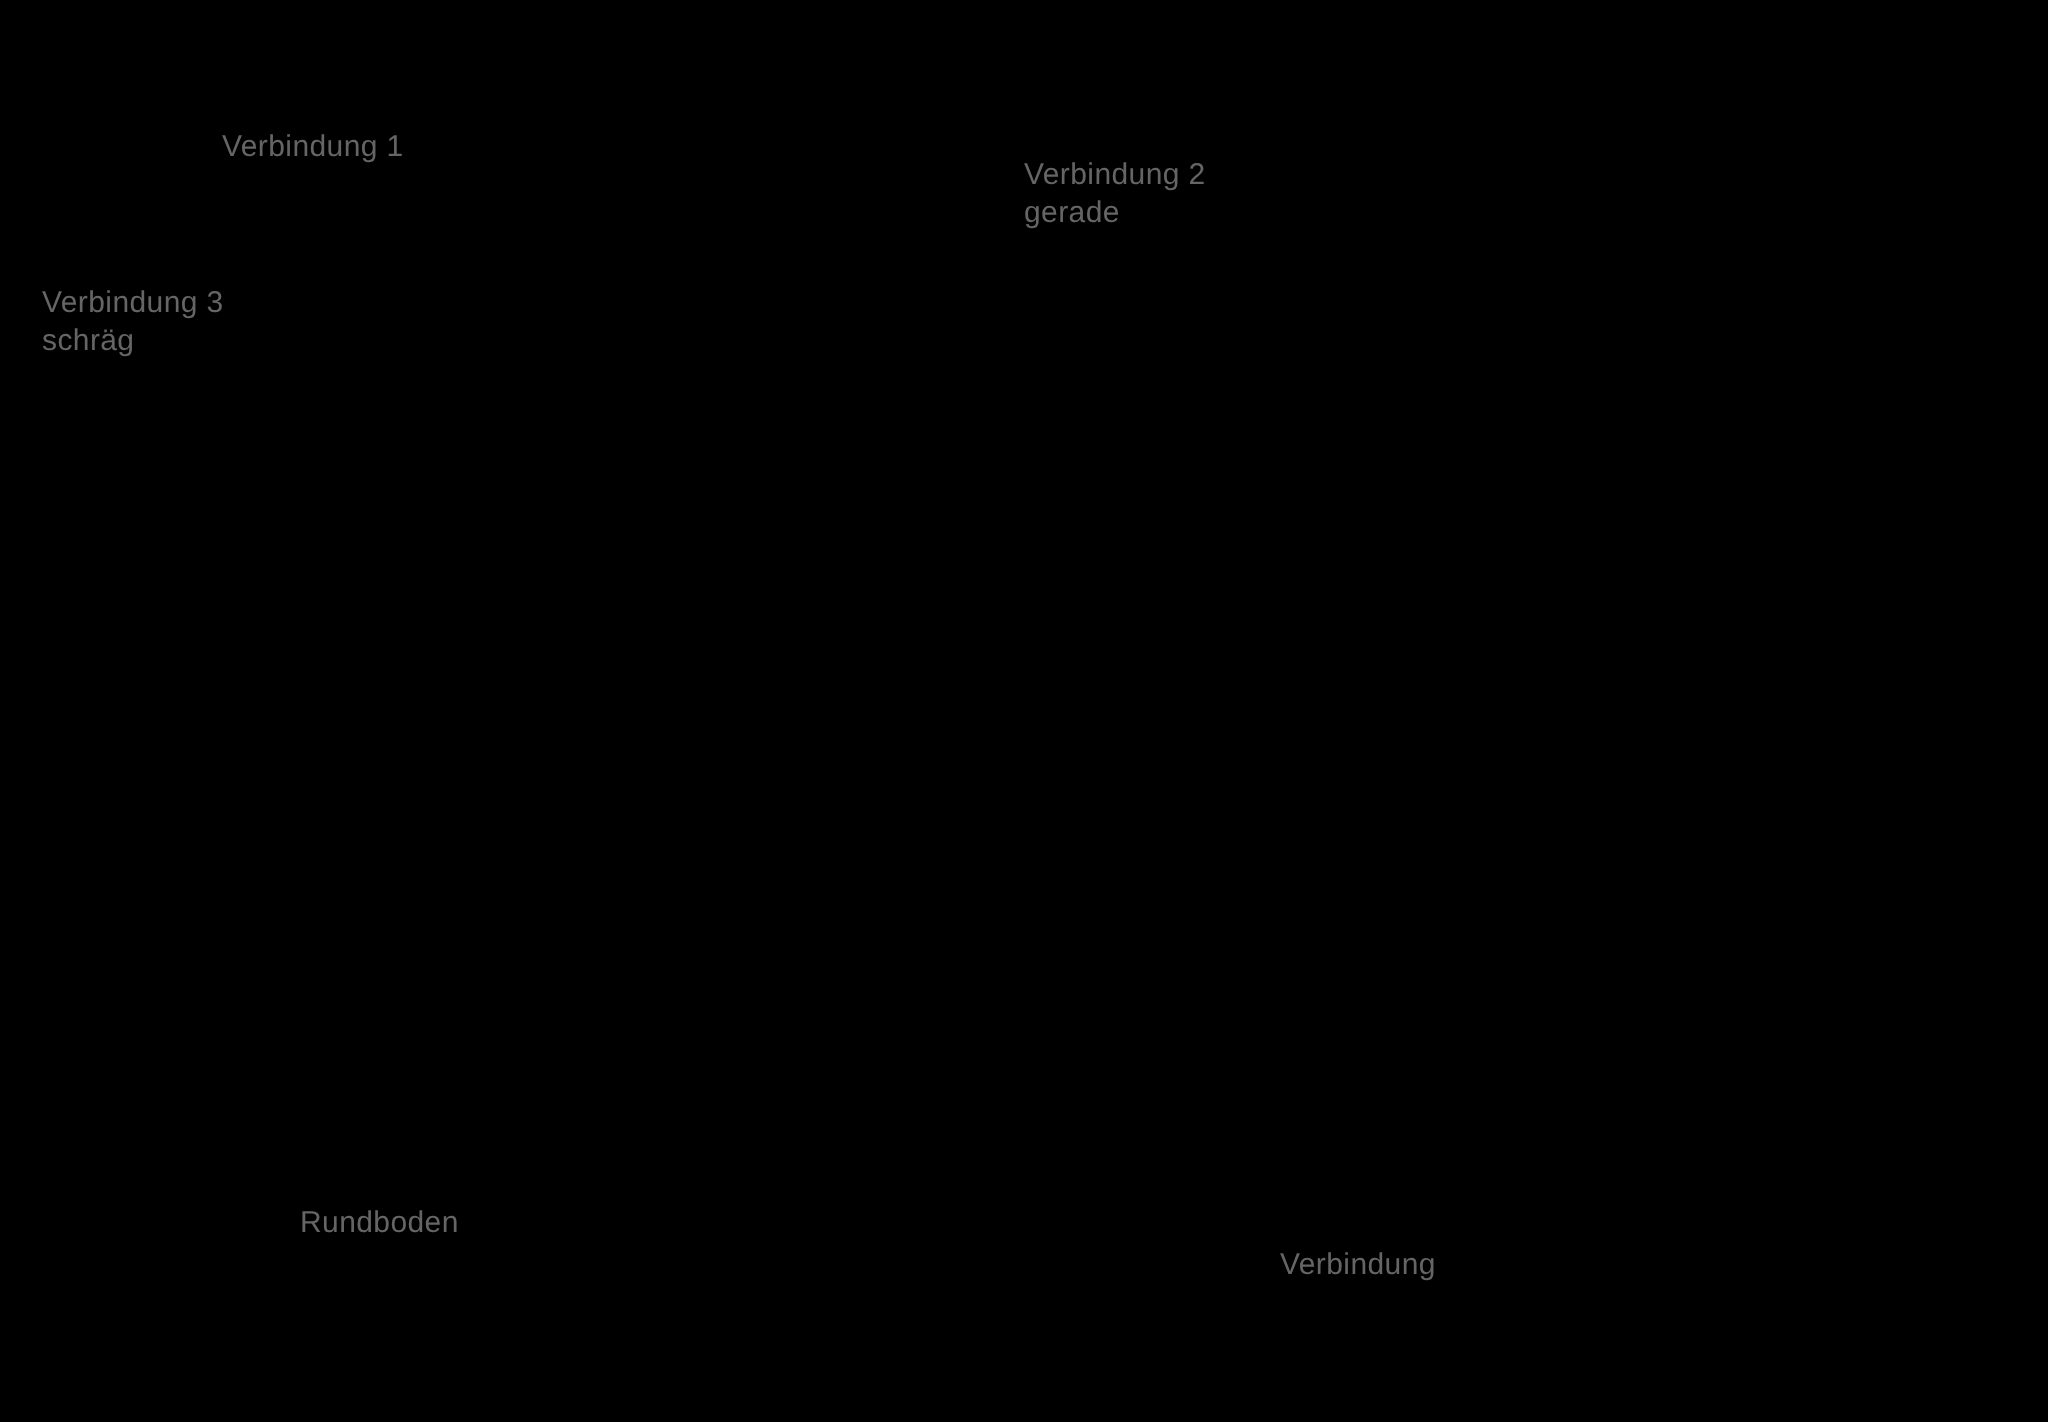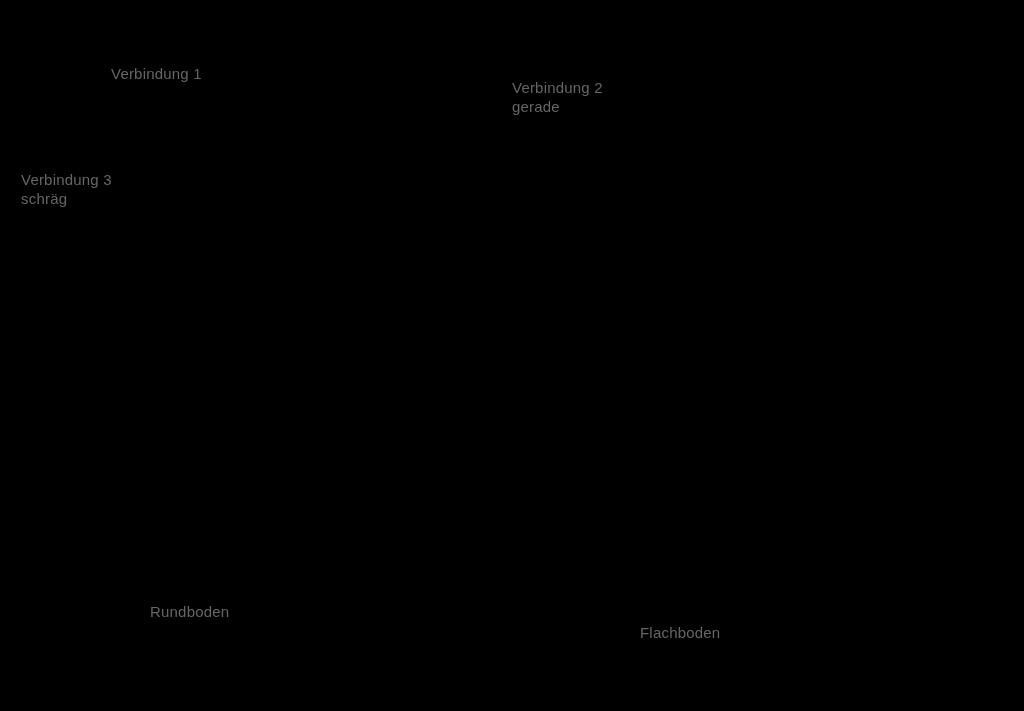--- a/index.html
+++ b/index.html
@@ -26,21 +26,21 @@
     line-height: 18.5px;
     letter-spacing: 0.2px;
     white-space: nowrap;
   }
   .label .line {
     display: block;
   }
   
   .pos-verbindung-1 { left: 111px; top: 65px; }
   .pos-verbindung-2 { left: 512px; top: 79px; }
-  .pos-verbindung-3 { left: 21px;  top: 143px; margin-top: 28px; }
+  .pos-verbindung-3 { left: 21px;  top: 143px; }
   .pos-rundboden    { left: 150px; top: 603px; }
   .pos-flachboden   { left: 640px; top: 624px; }
 </style>
 </head>
 <body>
 
 <div class="diagram-canvas">
 
   <div class="label pos-verbindung-1">
     <span class="line">Verbindung 1</span>
@@ -54,16 +54,16 @@
   <div class="label pos-verbindung-3">
     <span class="line">Verbindung 3</span>
     <span class="line">schräg</span>
   </div>
 
   <div class="label pos-rundboden">
     <span class="line">Rundboden</span>
   </div>
 
   <div class="label pos-flachboden">
-    <span class="line">Flachboden</span>
+    <span class="line">Verbindung</span>
   </div>
 
 </div>
 
 </body></html>

